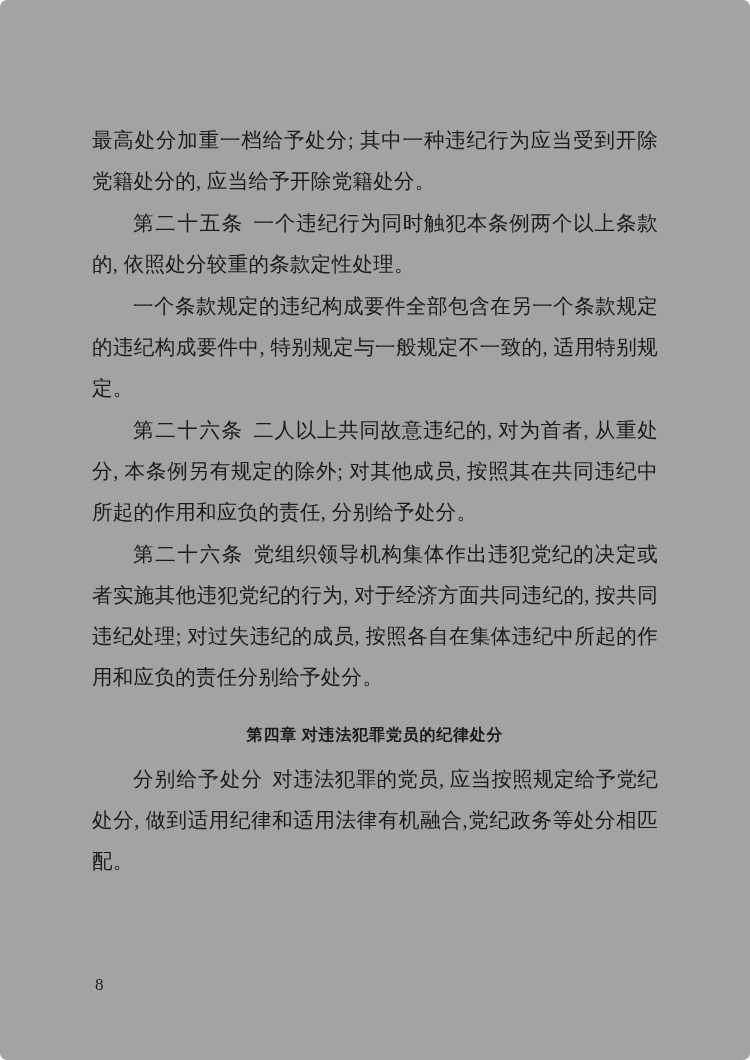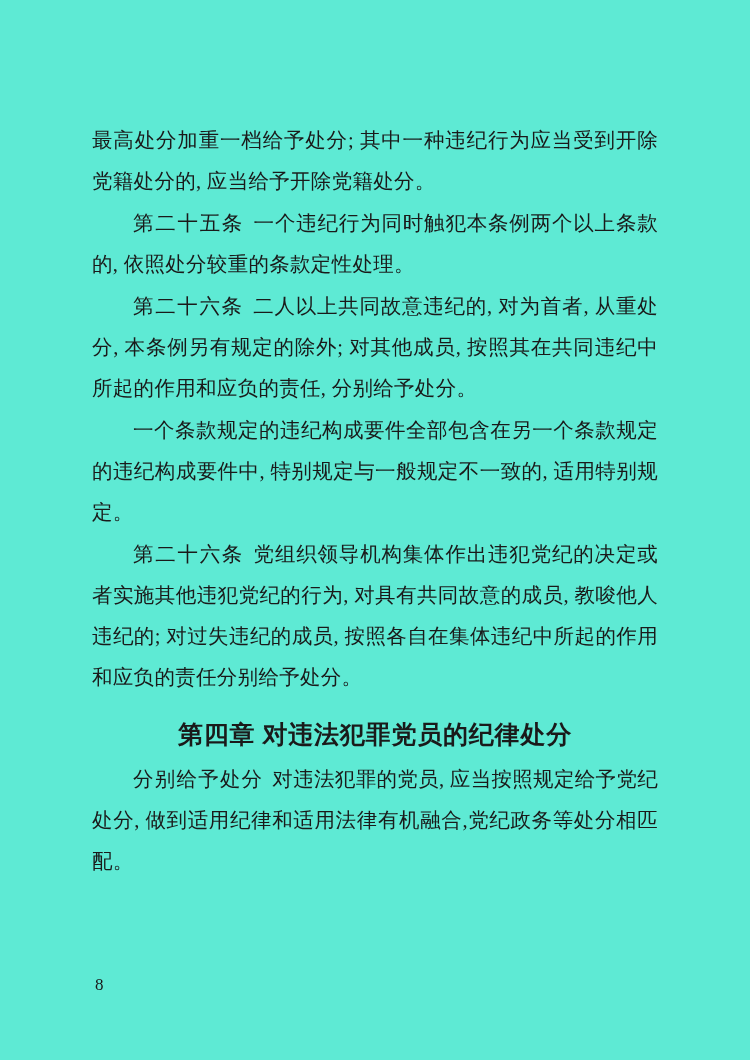--- a/index.html
+++ b/index.html
@@ -12,22 +12,23 @@
     height: 1060px;
     position: relative;
     font-family: "Liberation Serif", "DejaVu Serif", serif;
     color: #1a1a1a;
   }
   .page {
     position: absolute;
     left: 0; top: 0;
     width: 750px;
     height: 1060px;
-    background: #5eead4;
+    background: #a3a3a3;
     overflow: hidden;
+    border-radius: 7px;
   }
   .content {
     position: absolute;
     left: 92px;
     top: 120px;
     width: 566px;
   }
   p.para {
     margin: 0 0 1px 0;
     font-size: 20.5px;
@@ -42,21 +43,21 @@
   .art {
     font-weight: normal;
     letter-spacing: 1.2px;
   }
   .art-gap {
     display: inline-block;
     width: 9px;
   }
   h2.chapter {
     margin: 16px 0 4px 0;
-    font-size: 25px;
+    font-size: 16px;
     line-height: 41px;
     font-weight: bold;
     text-align: center;
     letter-spacing: 0.8px;
   }
   .page-number {
     position: absolute;
     left: 95px;
     top: 975px;
     font-size: 17px;
@@ -72,31 +73,31 @@
 
     <p class="para">
       <span>最高处分加重一档给予处分; 其中一种违纪行为应当受到开除党籍处分的, 应当给予开除党籍处分。</span>
     </p>
 
     <p class="para indent">
       <span class="art">第二十五条</span><span class="art-gap"></span><span>一个违纪行为同时触犯本条例两个以上条款的, 依照处分较重的条款定性处理。</span>
     </p>
 
     <p class="para indent">
-      <span class="art">第二十六条</span><span class="art-gap"></span><span>二人以上共同故意违纪的, 对为首者, 从重处分, 本条例另有规定的除外; 对其他成员, 按照其在共同违纪中所起的作用和应负的责任, 分别给予处分。</span>
+      <span>一个条款规定的违纪构成要件全部包含在另一个条款规定的违纪构成要件中, 特别规定与一般规定不一致的, 适用特别规定。</span>
     </p>
 
     <p class="para indent">
-      <span>一个条款规定的违纪构成要件全部包含在另一个条款规定的违纪构成要件中, 特别规定与一般规定不一致的, 适用特别规定。</span>
+      <span class="art">第二十六条</span><span class="art-gap"></span><span>二人以上共同故意违纪的, 对为首者, 从重处分, 本条例另有规定的除外; 对其他成员, 按照其在共同违纪中所起的作用和应负的责任, 分别给予处分。</span>
     </p>
 
 
 
     <p class="para indent">
-      <span class="art">第二十六条</span><span class="art-gap"></span><span>党组织领导机构集体作出违犯党纪的决定或者实施其他违犯党纪的行为, 对具有共同故意的成员, 教唆他人违纪的; 对过失违纪的成员, 按照各自在集体违纪中所起的作用和应负的责任分别给予处分。</span>
+      <span class="art">第二十六条</span><span class="art-gap"></span><span>党组织领导机构集体作出违犯党纪的决定或者实施其他违犯党纪的行为, 对于经济方面共同违纪的, 按共同违纪处理; 对过失违纪的成员, 按照各自在集体违纪中所起的作用和应负的责任分别给予处分。</span>
     </p>
 
     <h2 class="chapter">第四章  对违法犯罪党员的纪律处分</h2>
 
     <p class="para indent">
       <span class="art">分别给予处分</span><span class="art-gap"></span><span>对违法犯罪的党员, 应当按照规定给予党纪处分, 做到适用纪律和适用法律有机融合,党纪政务等处分相匹配。</span>
     </p>
 
   </div>
 

